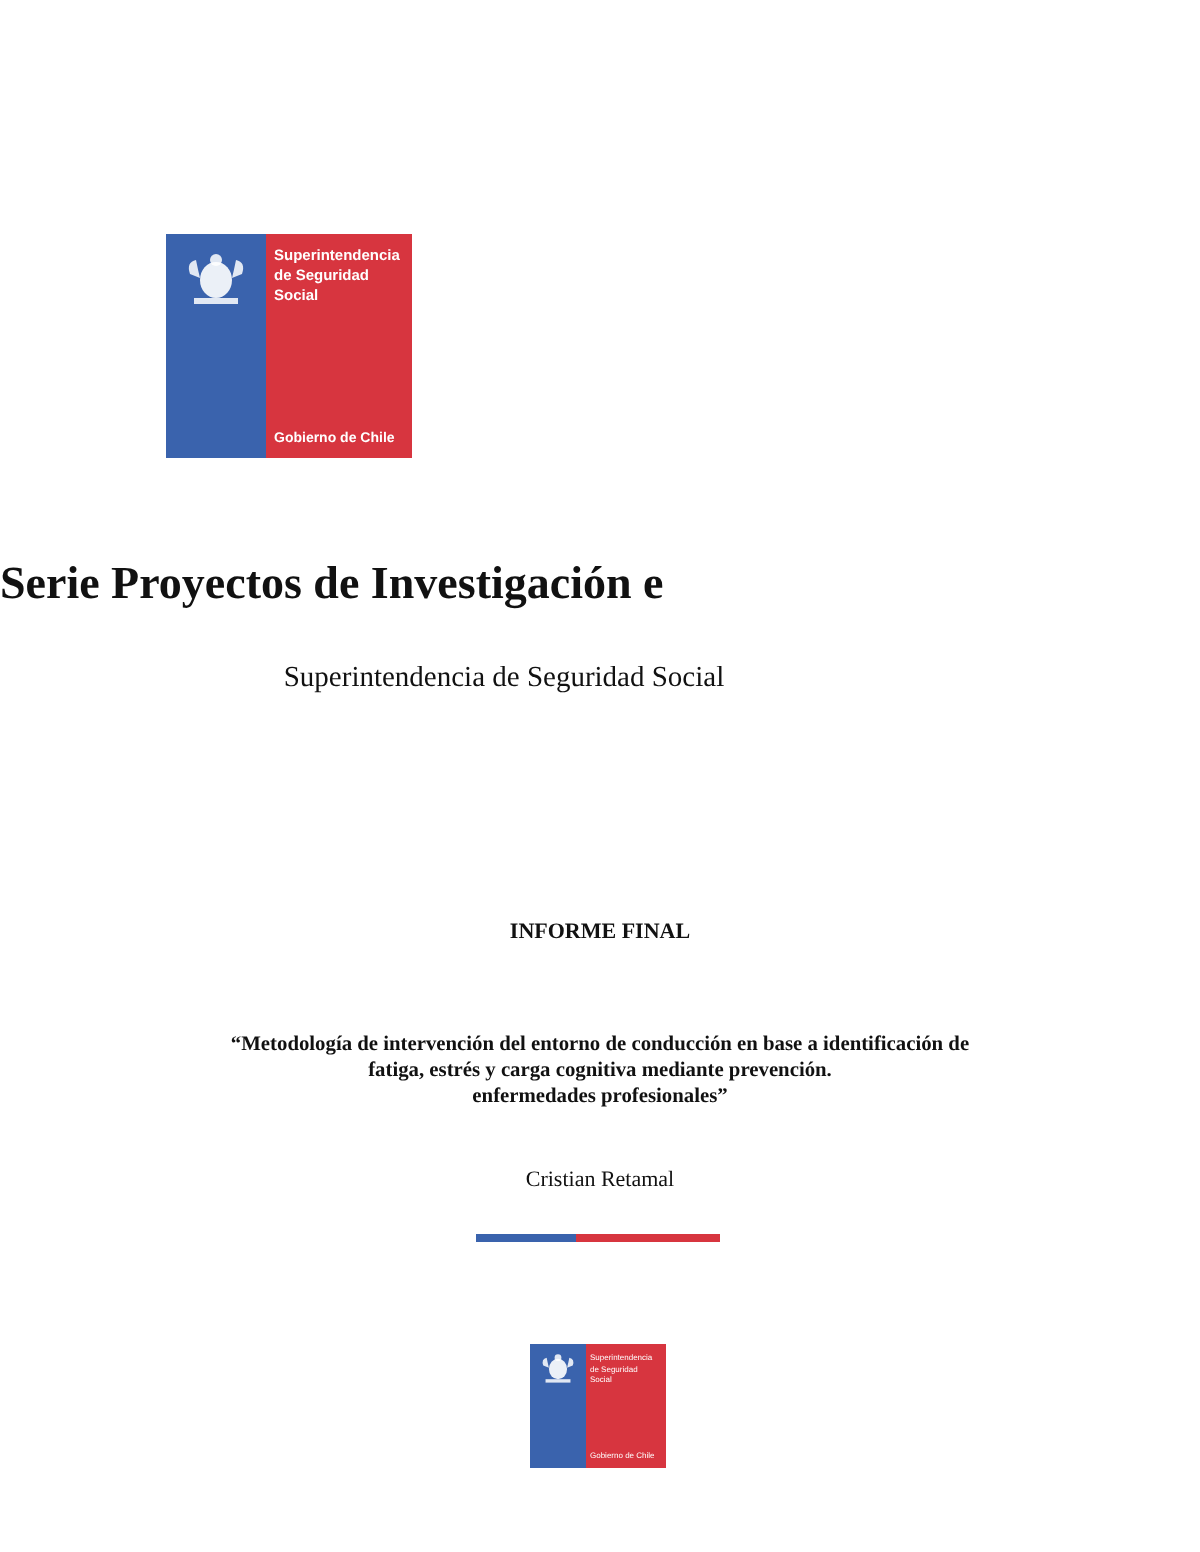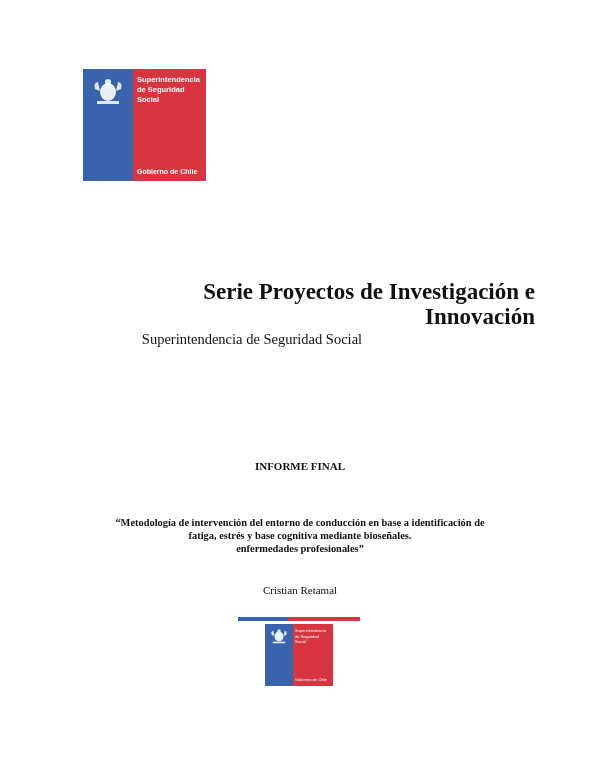--- a/index.html
+++ b/index.html
@@ -1,36 +1,36 @@
 <!DOCTYPE html>
 <html><head>
   <meta charset="utf-8">
   <style>
     html, body { margin: 0; padding: 0; }
     body { width: 600px; height: 776px; background: #ffffff; position: relative; overflow: hidden; font-family: "Liberation Serif", serif; color: #111; }
-    .logo { position: absolute; display: flex; }
+    .logo { position: absolute; display: flex; margin-top: 48px; }
     .logo .blue { background: #3a63ad; position: relative; }
     .logo .red { background: #d7353f; position: relative; color: #fff; font-family: "Liberation Sans", sans-serif; font-weight: bold; }
     .logo-top { left: 83px; top: 69px; width: 123px; height: 112px; }
     .logo-top .blue { width: 50px; height: 100%; }
     .logo-top .red { width: 73px; height: 100%; }
     .logo-top .agency { position: absolute; left: 4px; top: 6px; font-size: 7.5px; line-height: 10px; }
     .logo-top .gov { position: absolute; left: 4px; bottom: 6px; font-size: 7px; }
     .crest { position: absolute; left: 50%; transform: translateX(-50%); }
     .logo-top .crest { top: 8px; width: 38px; height: 30px; }
     .logo-bottom { left: 265px; top: 624px; width: 68px; height: 62px; }
     .logo-bottom .blue { width: 28px; height: 100%; }
     .logo-bottom .red { width: 40px; height: 100%; }
     .logo-bottom .agency { position: absolute; left: 2px; top: 4px; font-size: 4px; line-height: 5.5px; font-weight: normal; }
     .logo-bottom .gov { position: absolute; left: 2px; bottom: 4px; font-size: 4px; font-weight: normal; }
     .logo-bottom .crest { top: 4px; width: 22px; height: 17px; }
     .bar { position: absolute; left: 238px; top: 617px; width: 122px; height: 4px; display: flex; }
     .bar .b { width: 50px; background: #3a63ad; }
     .bar .r { flex: 1; background: #d7353f; }
-    .title { position: absolute; left: 0; width: 535px; text-align: right; font-weight: bold; font-size: 23px; line-height: 25px; top: 279px; }
+    .title { position: absolute; left: 0; width: 535px; text-align: left; font-weight: bold; font-size: 23px; line-height: 25px; top: 279px; }
     .subtitle { position: absolute; left: 0; width: 504px; text-align: center; font-size: 14.5px; line-height: 17px; top: 331px; }
     .report-head { position: absolute; left: 0; width: 600px; text-align: center; font-weight: bold; font-size: 11px; top: 460px; }
     .report-desc { position: absolute; left: 90px; width: 420px; text-align: center; font-weight: bold; font-size: 10.4px; line-height: 13px; top: 488px; margin-top: 28px; }
     .author { position: absolute; left: 0; width: 600px; text-align: center; font-size: 11px; line-height: 12px; top: 584px; }
   </style>
 </head>
 <body>
 
 <div class="logo logo-top">
   <div class="blue">
@@ -47,32 +47,31 @@
       <div>Superintendencia</div>
       <div>de Seguridad</div>
       <div>Social</div>
     </div>
     <div class="gov">Gobierno de Chile</div>
   </div>
 </div>
 
 <div class="title">
   <div>Serie Proyectos de Investigación e</div>
-  <div>Innovación</div>
 </div>
 
 <div class="subtitle">
   <div>Superintendencia de Seguridad Social</div>
 </div>
 
 <div class="report-head">INFORME FINAL</div>
 
 <div class="report-desc">
   <div>“Metodología de intervención del entorno de conducción en base a identificación de</div>
-  <div>fatiga, estrés y base cognitiva mediante bioseñales.</div>
+  <div>fatiga, estrés y carga cognitiva mediante prevención.</div>
   <div>enfermedades profesionales”</div>
 </div>
 
 <div class="author">
   <div>Cristian Retamal</div>
 </div>
 
 <div class="bar">
   <div class="b"></div>
   <div class="r"></div>

